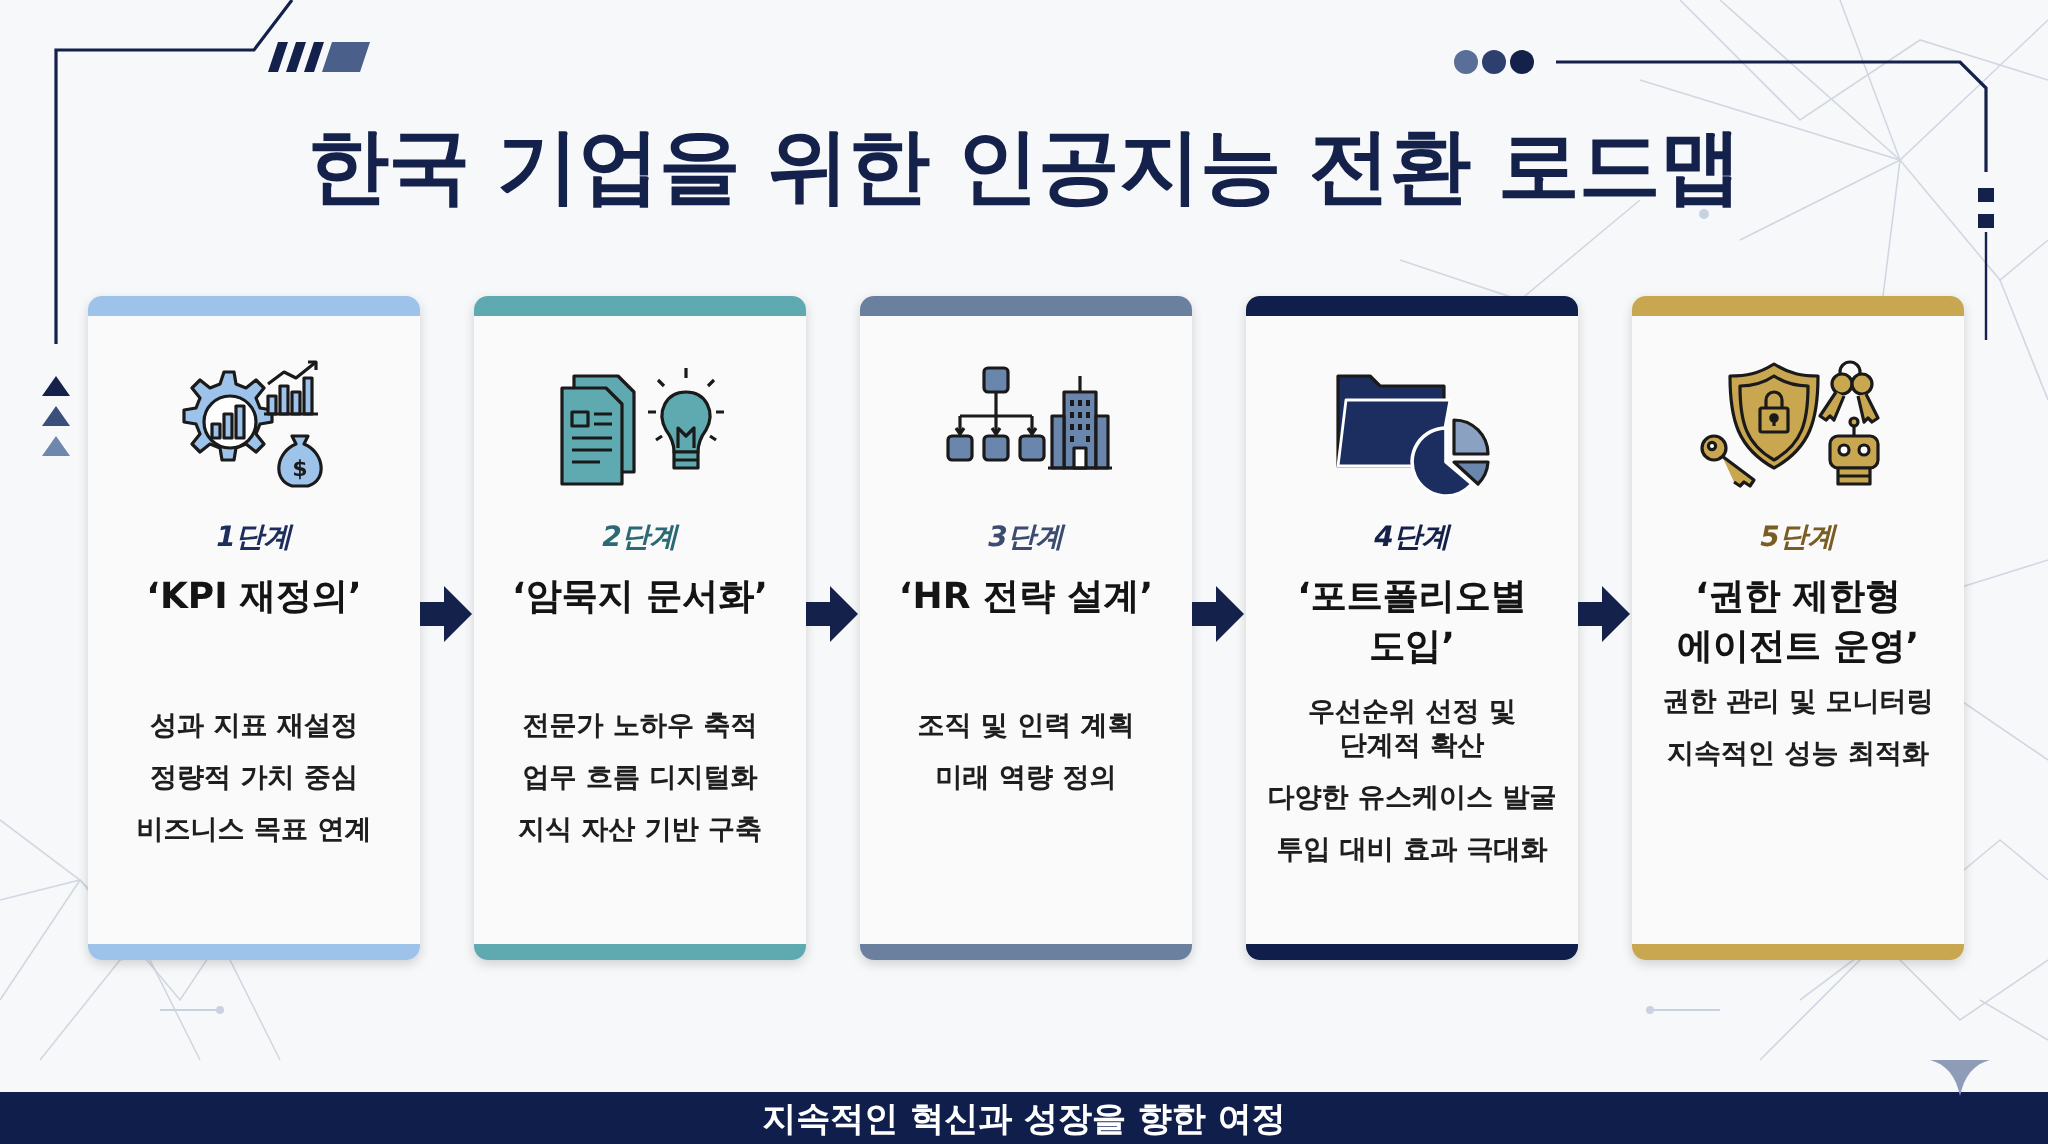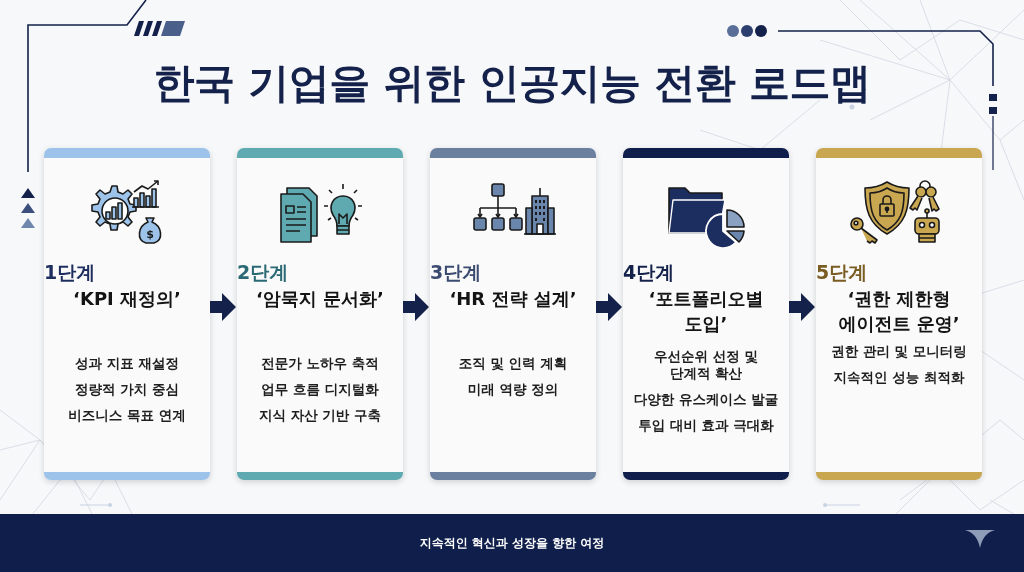--- a/index.html
+++ b/index.html
@@ -19,30 +19,30 @@
   }
   .card {
     position: absolute; top: 148px; width: 166px; height: 332px;
     background: #fafafa; border-radius: 7px; z-index: 2;
     box-shadow: 0 2px 6px rgba(0,0,0,0.16);
     overflow: hidden;
   }
   .card .bar-top { position: absolute; left: 0; right: 0; top: 0; height: 10px; }
   .card .bar-bot { position: absolute; left: 0; right: 0; bottom: 0; height: 8px; }
   .card .icon { position: absolute; left: 0; right: 0; top: 30px; height: 70px; display: flex; justify-content: center; }
-  .card .step { position: absolute; left: 0; right: 0; top: 112px; font-size: 19px; font-weight: bold; }
+  .card .step { position: absolute; left: 0; right: 0; top: 112px; text-align: center; font-size: 14px; font-weight: bold; font-style: italic; }
   .card .name { position: absolute; left: 4px; right: 4px; top: 138px; text-align: center; font-size: 18px; font-weight: bold; color: #141414; line-height: 25px; }
   .card .desc { position: absolute; left: 2px; right: 2px; text-align: center; font-size: 13.5px; font-weight: bold; color: #1e1e1e; line-height: 26px; }
   .card .desc div.tight { line-height: 17px; }
   .arrow { position: absolute; top: 293px; z-index: 2; }
   .footer {
-    position: absolute; left: 0; right: 0; bottom: 0; height: 58px;
+    position: absolute; left: 0; right: 0; bottom: 0; height: 26px;
     background: #0f1e4a; z-index: 3;
     display: flex; align-items: center; justify-content: center;
-    color: #ffffff; font-size: 12px; font-weight: bold;
+    color: #ffffff; font-size: 17px; font-weight: bold;
   }
 </style>
 </head>
 <body>
 
 <svg class="bg-net" width="1024" height="572" viewBox="0 0 1024 572">
   <g stroke="#c8cfdc" stroke-width="0.8" fill="none" opacity="0.8">
     <polyline points="840,0 900,60 960,20 1024,40"></polyline>
     <polyline points="820,40 950,80 1024,10"></polyline>
     <polyline points="860,0 950,80 1000,140 1024,120"></polyline>

